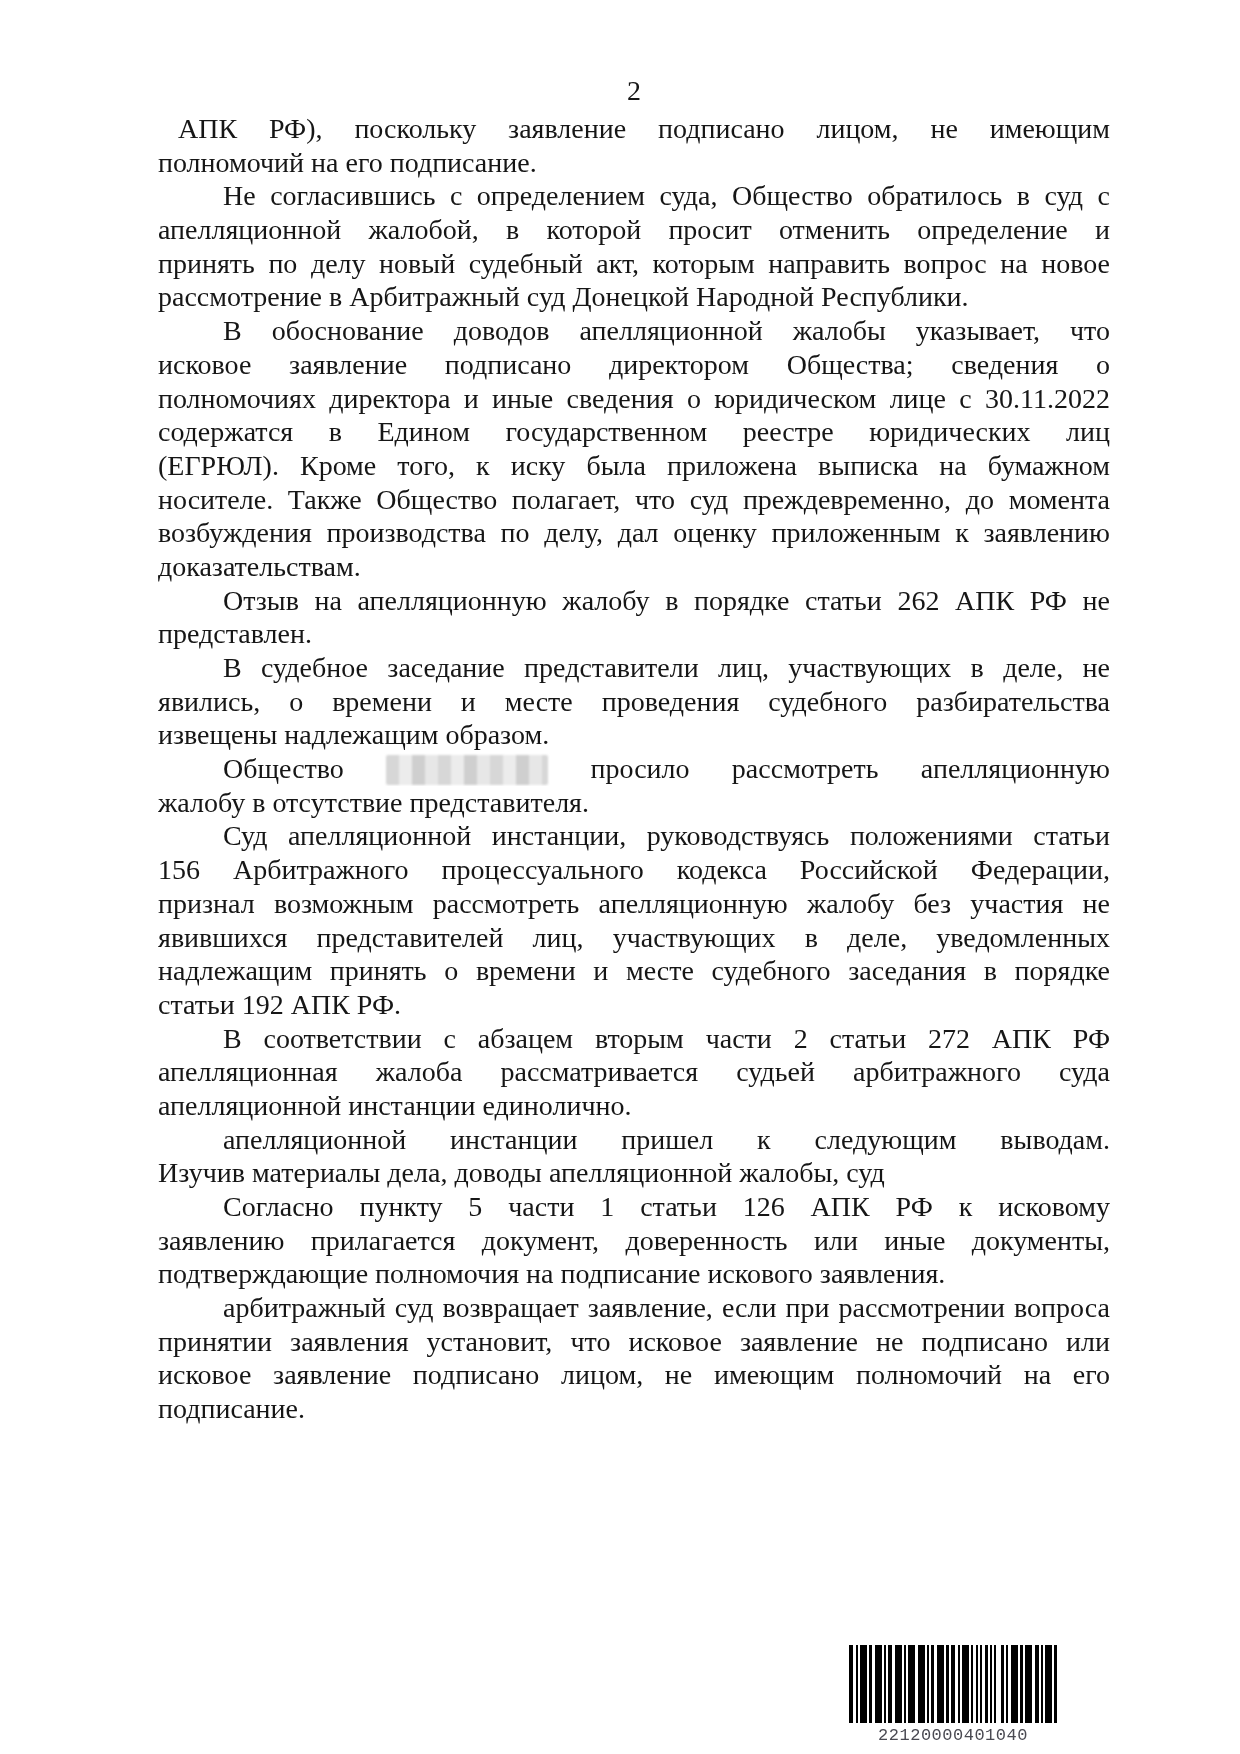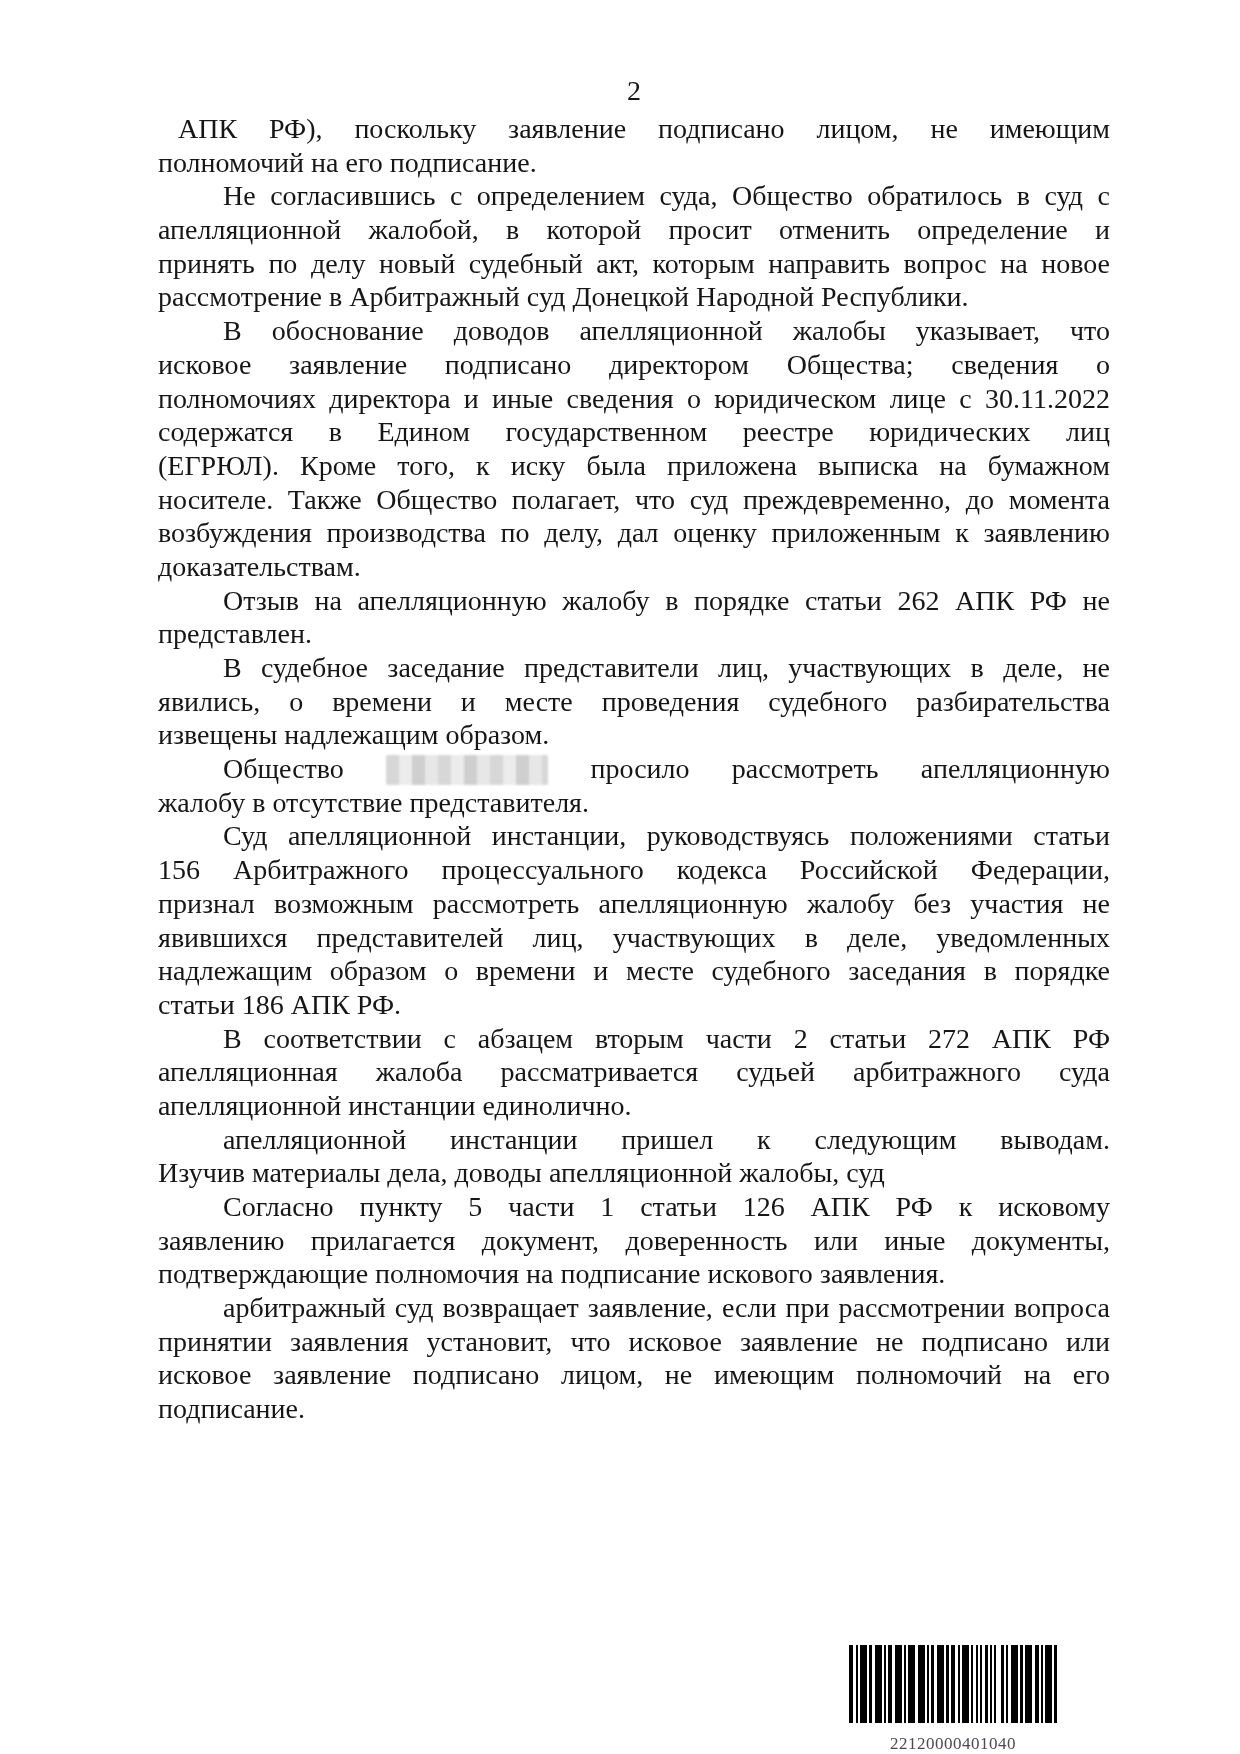--- a/index.html
+++ b/index.html
@@ -53,22 +53,22 @@
   }
   .barcode-block{
     position:absolute;
     left:838px;
     top:1645px;
     width:230px;
     text-align:center;
   }
   .barcode-block svg{display:block;margin:0 auto;}
   .barcode-num{
-    margin-top:11px;
-    font-family:Liberation Serif, serif;
+    margin-top:3px;
+    font-family:Liberation Mono, monospace;
     font-size:17px;
     line-height:20px;
     letter-spacing:.5px;
     color:#4a4a52;
     text-align:center;
   }
 </style>
 </head>
 <body>
 
@@ -108,22 +108,22 @@
       </div>
       <div class="para">
         <div class="line">Общество <span class="redacted"></span> просило рассмотреть апелляционную</div>
         <div class="line">жалобу в отсутствие представителя.</div>
       </div>
       <div class="para">
         <div class="line">Суд апелляционной инстанции, руководствуясь положениями статьи</div>
         <div class="line">156 Арбитражного процессуального кодекса Российской Федерации,</div>
         <div class="line">признал возможным рассмотреть апелляционную жалобу без участия не</div>
         <div class="line">явившихся представителей лиц, участвующих в деле, уведомленных</div>
-        <div class="line">надлежащим образом о времени и месте судебного заседания в порядке</div>
-        <div class="line">статьи 186 АПК РФ.</div>
+        <div class="line">надлежащим принять о времени и месте судебного заседания в порядке</div>
+        <div class="line">статьи 192 АПК РФ.</div>
       </div>
       <div class="para">
         <div class="line">В соответствии с абзацем вторым части 2 статьи 272 АПК РФ</div>
         <div class="line">апелляционная жалоба рассматривается судьей арбитражного суда</div>
         <div class="line">апелляционной инстанции единолично.</div>
       </div>
       <div class="para">
         <div class="line">апелляционной инстанции пришел к следующим выводам.</div>
         <div class="line">Изучив материалы дела, доводы апелляционной жалобы, суд</div>
       </div>

